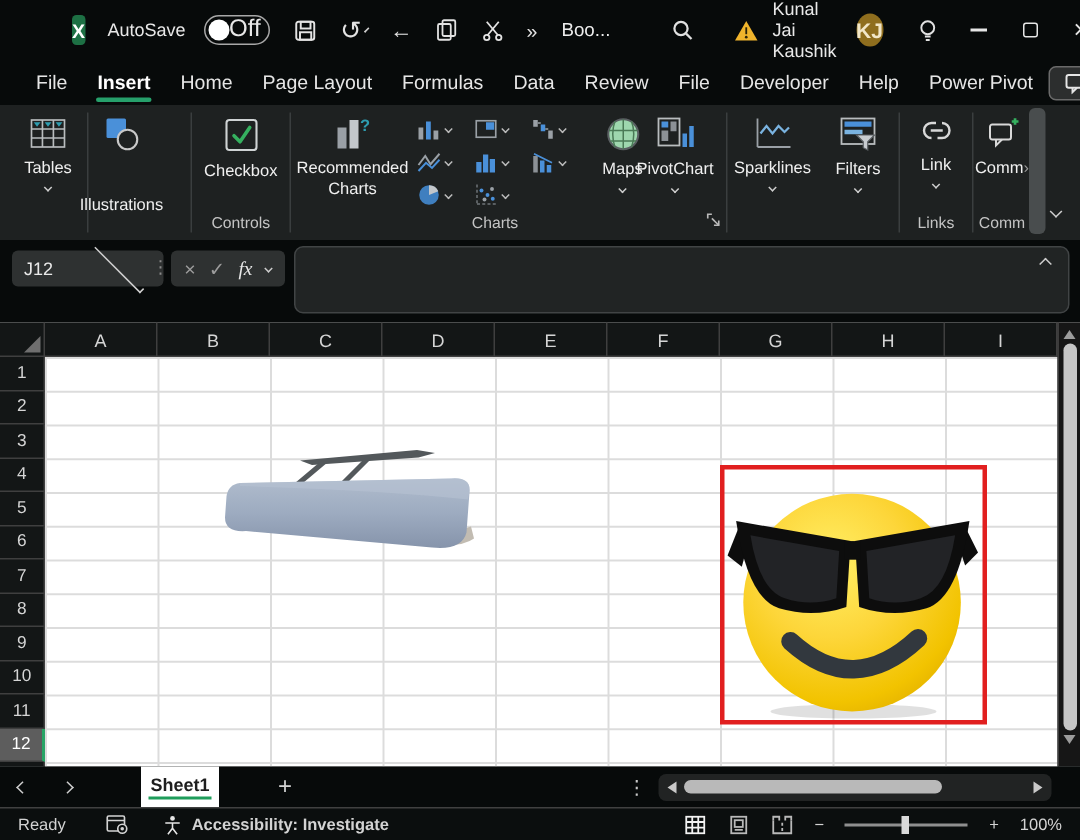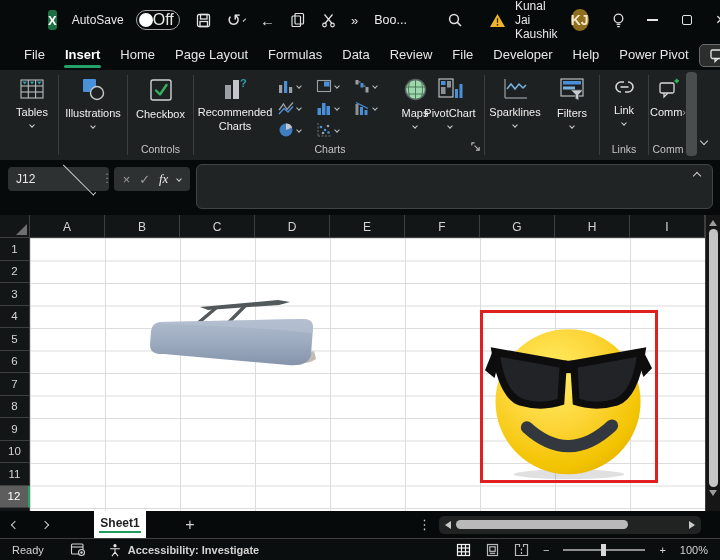--- a/index.html
+++ b/index.html
@@ -244,21 +244,21 @@
         <polygon points="3.5,4.5 8,4.5 5.7,7.5" fill="#2e9db0" stroke="none"></polygon>
         <polygon points="10.8,4.5 15.3,4.5 13,7.5" fill="#2e9db0" stroke="none"></polygon>
         <polygon points="18.1,4.5 22.6,4.5 20.3,7.5" fill="#2e9db0" stroke="none"></polygon>
       </svg>
     </span>
     <span class="lbl">Tables</span>
     <span class="chev sm"></span>
   </div>
   <div class="rdiv" style="left:58px;"></div>
 
-  <div class="bigbtn" style="left:60px; width:66px;">
+  <div class="bigbtn" style="left:48px; width:66px;gap:24px;">
     <span>
       <svg width="26" height="25" viewBox="0 0 26 25">
         <rect x="3" y="2" width="13" height="13" rx="1" fill="#4a90d9"></rect>
         <circle cx="17" cy="16" r="6.5" fill="#1e2121" stroke="#c8c8c8" stroke-width="1.4"></circle>
       </svg>
     </span>
     <span class="lbl">Illustrations</span>
     <span class="chev sm"></span>
   </div>
   <div class="rdiv" style="left:127px;"></div>

